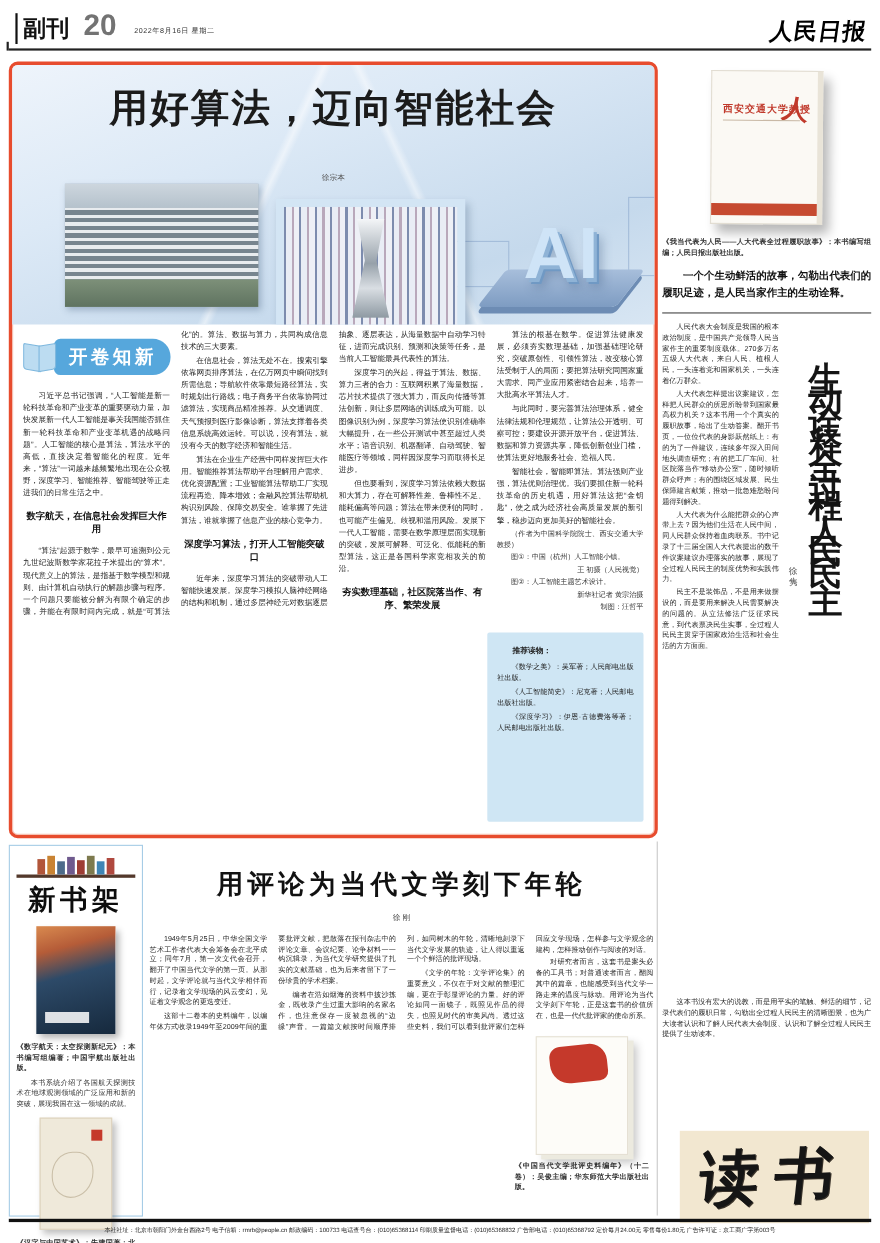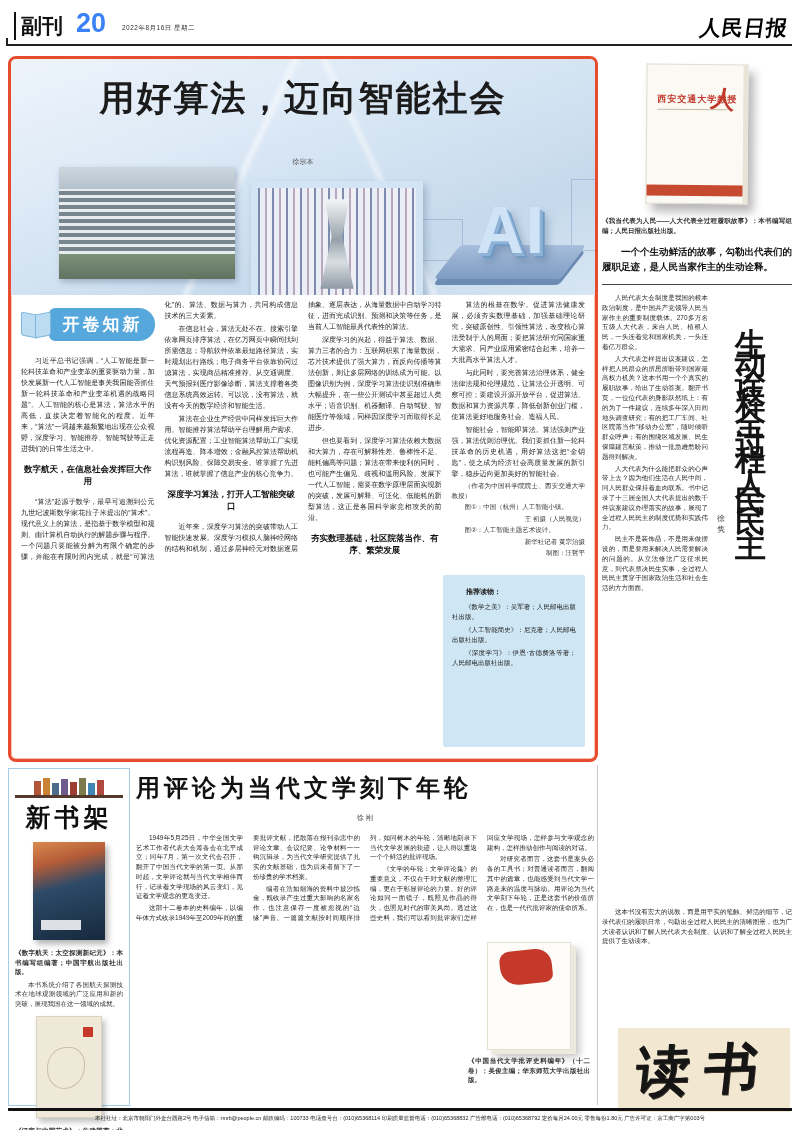--- a/index.html
+++ b/index.html
@@ -7,21 +7,21 @@
     width:800px;height:1130px;position:relative;background:#ffffff;
     font-family:"Liberation Sans","DejaVu Sans",sans-serif;color:#222;
     overflow:hidden;
   }
   .serif{font-family:"Liberation Serif","DejaVu Serif",serif;}
 
   
   .page-header{position:absolute;left:10px;top:6px;right:10px;height:38px;}
   .sec-label{position:absolute;left:4px;top:6px;font-size:21px;font-weight:bold;color:#111;
     border-left:2px solid #111;padding-left:5px;}
-  .page-num{position:absolute;left:66px;top:2px;font-size:27px;font-weight:bold;color:#3b82f6;}
+  .page-num{position:absolute;left:66px;top:2px;font-size:27px;font-weight:bold;color:#737373;}
   .date-line{position:absolute;left:112px;top:18px;font-size:6.5px;color:#333;letter-spacing:.5px;}
   .masthead{position:absolute;right:2px;top:8px;font-size:21px;font-weight:bold;color:#000;
     transform:skewX(-8deg);letter-spacing:1px;}
   .header-rule{position:absolute;left:8px;right:8px;top:44px;border-top:2px solid #222;}
   .header-rule:before{content:"";position:absolute;left:-2px;top:-8px;width:6px;height:8px;
     border-left:2px solid #222;border-bottom:0;}
 
   
   .main-box{position:absolute;left:8px;top:56px;width:584px;height:700px;background:#fff;
     border:3px solid #e74c2e;border-radius:8px;box-shadow:0 0 0 1px #f6c2b4 inset;overflow:hidden;}
@@ -127,21 +127,21 @@
   .sbook2{width:64px;height:100px;margin:8px auto 8px auto;background:#efe9da;border:1px solid #ddd2bd;
     box-shadow:3px 4px 6px rgba(0,0,0,.25);position:relative;}
   .sbook2:before{content:"";position:absolute;right:8px;top:10px;width:10px;height:10px;background:#c5392b;}
   .sbook2:after{content:"";position:absolute;left:10px;top:30px;width:36px;height:40px;
     border:1px solid #cabfa8;border-radius:50% 40% 55% 45%;}
   .scap{font-size:6.5px;line-height:9.5px;font-weight:bold;text-align:justify;color:#333;margin:0 0 3px 0;}
   .sblurb{font-size:6.5px;line-height:9.5px;text-align:justify;text-indent:2em;color:#333;margin:0 0 4px 0;}
 
   
   .bottom-article{position:absolute;left:136px;top:772px;width:458px;height:334px;}
-  .b-headline{text-align:left;font-size:24px;font-weight:bold;letter-spacing:4px;color:#111;margin-top:0;}
+  .b-headline{text-align:center;font-size:24px;font-weight:bold;letter-spacing:4px;color:#111;margin-top:16px;}
   .b-byline{text-align:center;font-size:7px;color:#444;margin:9px 0 10px 0;}
   .b-cols{column-count:4;column-gap:10px;height:262px;overflow:hidden;}
   .b-cols p{font-size:6.5px;line-height:9.7px;text-align:justify;text-indent:2em;margin:0 0 2px 0;color:#262626;}
   .b-bookblock{position:absolute;left:330px;top:168px;width:126px;height:166px;background:#fff;z-index:3;
     padding:2px;box-sizing:border-box;}
   .b-cover{position:relative;width:82px;height:106px;margin:0 auto;background:#fdfcf8;
     border:1px solid #e5e0d4;box-shadow:5px 4px 0 #eceadf,8px 7px 8px rgba(0,0,0,.25);}
   .b-seal{position:absolute;left:12px;top:7px;width:52px;height:34px;background:#c5392b;
     border-radius:10px 16px 8px 18px;transform:rotate(-6deg);}
   .b-spine-text{position:absolute;right:6px;top:46px;writing-mode:vertical-rl;font-size:5px;color:#c0392b;}

